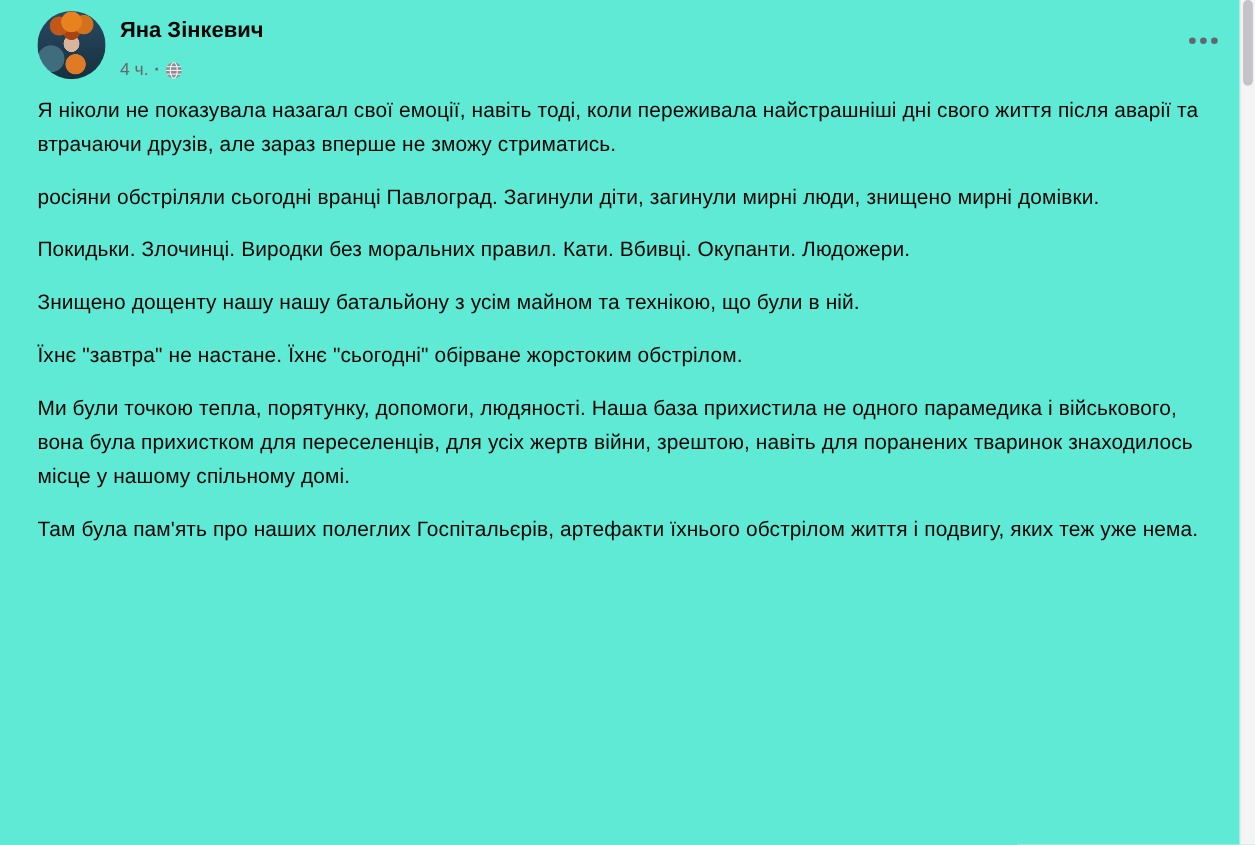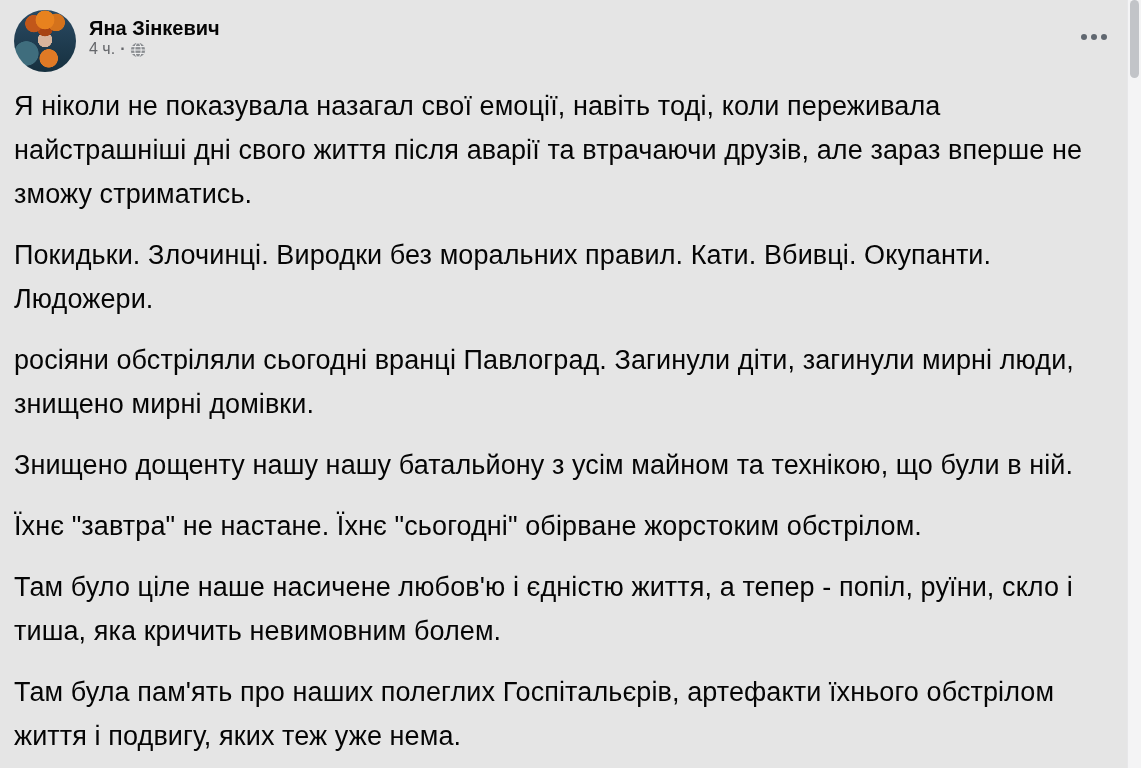--- a/index.html
+++ b/index.html
@@ -3,21 +3,21 @@
 <meta charset="utf-8">
 <style>
   * { margin: 0; padding: 0; box-sizing: border-box; }
   html, body { width: 1141px; height: 768px; overflow: hidden; }
   body {
     background: #ffffff;
     font-family: "Liberation Sans", "DejaVu Sans", sans-serif;
     color: #050505;
     position: relative;
   }
-  .page { width: 1141px; height: 768px; position: relative; background: #e5e5e5; }
+  .page { width: 1141px; height: 768px; position: relative; background: #5eead4; padding-left: 20px; }
 
   
   .post-header {
     display: flex;
     align-items: flex-start;
     padding: 10px 60px 4px 14px;
     position: relative;
   }
   .avatar {
     width: 62px; height: 62px;
@@ -37,23 +37,23 @@
   .header-text { margin-left: 13px; padding-top: 6px; }
   .author-name {
     font-size: 20px;
     font-weight: bold;
     color: #050505;
     line-height: 1.2;
     cursor: pointer;
   }
   .post-meta {
     display: flex;
-    align-items: flex-end;
+    align-items: center;
     gap: 5px;
-    margin-top: 0;
+    margin-top: 15px;
     font-size: 16px;
     color: #65676b;
   }
   .meta-sep { font-weight: bold; color: #65676b; }
   .globe { display: inline-flex; align-items: center; }
   .globe svg { display: block; }
 
   .options-btn {
     position: absolute;
     top: 26px;
@@ -68,22 +68,22 @@
     width: 6px; height: 6px;
     border-radius: 50%;
     background: #606770;
   }
 
   
   .post-body {
     padding: 8px 40px 0 14px;
   }
   .post-body p {
-    font-size: 27px;
-    line-height: 44px;
+    font-size: 19px;
+    line-height: 31px;
     color: #050505;
     margin: 0 0 17px 0;
     letter-spacing: 0.1px;
   }
 
   
   .scrollbar-track {
     position: absolute;
     top: 0; right: 0;
     width: 14px; height: 768px;
@@ -125,25 +125,25 @@
     </div>
     <div class="options-btn" role="button">
       <span class="dot"></span>
       <span class="dot"></span>
       <span class="dot"></span>
     </div>
   </div>
 
   <div class="post-body">
     <p>Я ніколи не показувала назагал свої емоції, навіть тоді, коли переживала найстрашніші дні свого життя після аварії та втрачаючи друзів, але зараз вперше не зможу стриматись.</p>
+    <p>росіяни обстріляли сьогодні вранці Павлоград. Загинули діти, загинули мирні люди, знищено мирні домівки.</p>
     <p>Покидьки. Злочинці. Виродки без моральних правил. Кати. Вбивці. Окупанти. Людожери.</p>
-    <p>росіяни обстріляли сьогодні вранці Павлоград. Загинули діти, загинули мирні люди, знищено мирні домівки.</p>
     <p>Знищено дощенту нашу нашу батальйону з усім майном та технікою, що були в ній.</p>
     <p>Їхнє "завтра" не настане. Їхнє "сьогодні" обірване жорстоким обстрілом.</p>
-    <p>Там було ціле наше насичене любов'ю і єдністю життя, а тепер - попіл, руїни, скло і тиша, яка кричить невимовним болем.</p>
+    <p>Ми були точкою тепла, порятунку, допомоги, людяності. Наша база прихистила не одного парамедика і військового, вона була прихистком для переселенців, для усіх жертв війни, зрештою, навіть для поранених тваринок знаходилось місце у нашому спільному домі.</p>
     <p>Там була пам'ять про наших полеглих Госпітальєрів, артефакти їхнього обстрілом життя і подвигу, яких теж уже нема.</p>
   </div>
 
   <div class="scrollbar-track">
     <div class="scrollbar-thumb"></div>
   </div>
 
 </div>
 
 </body></html>

